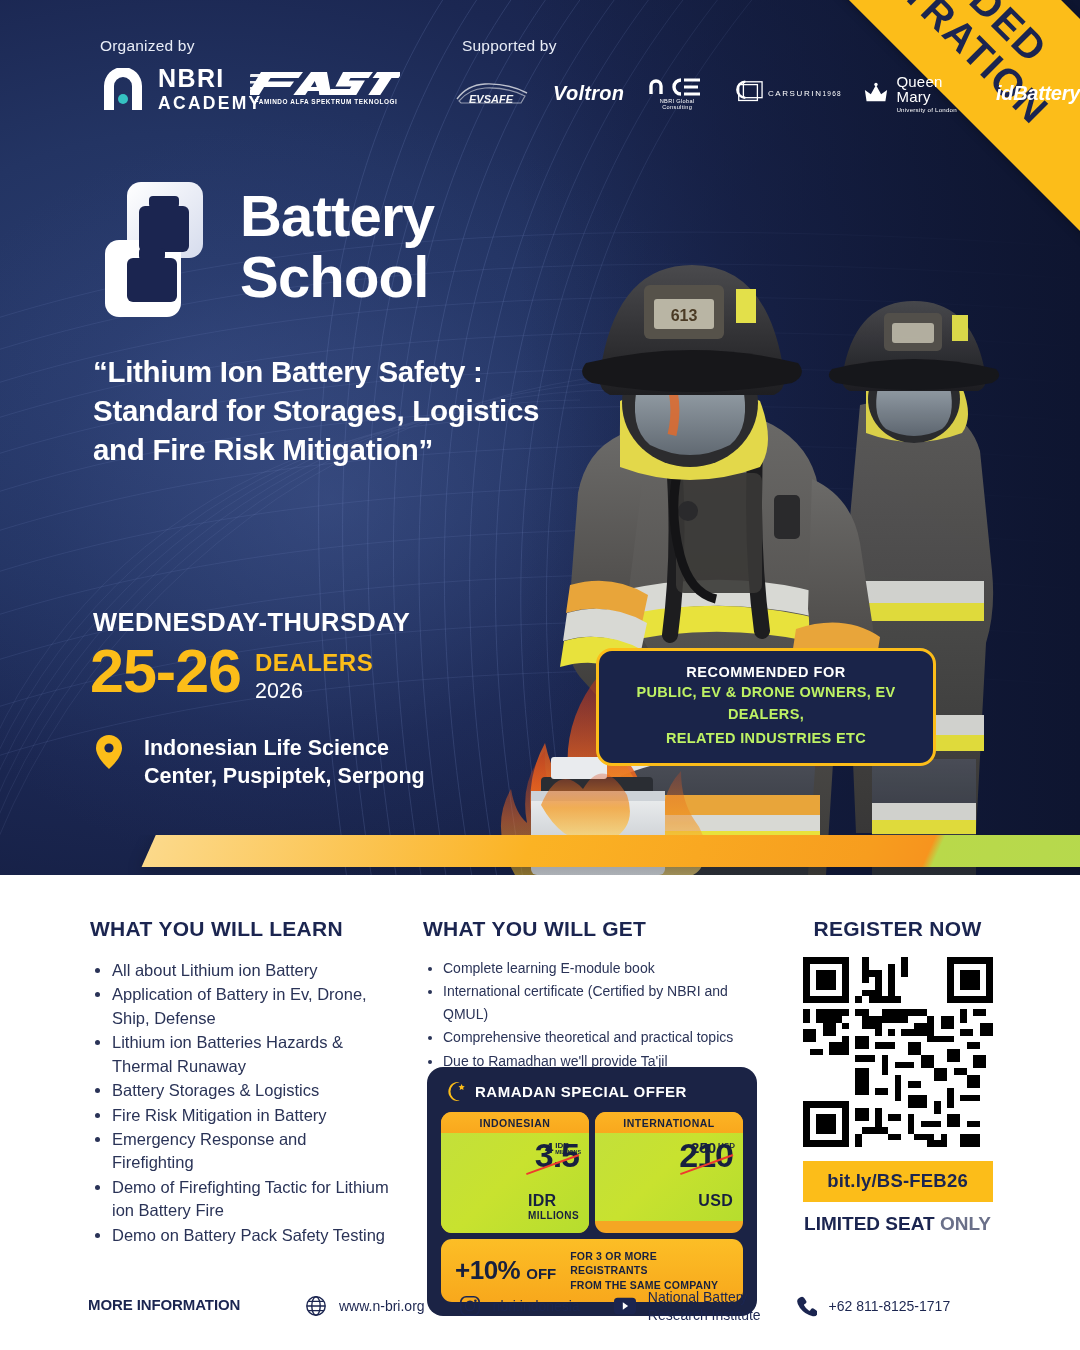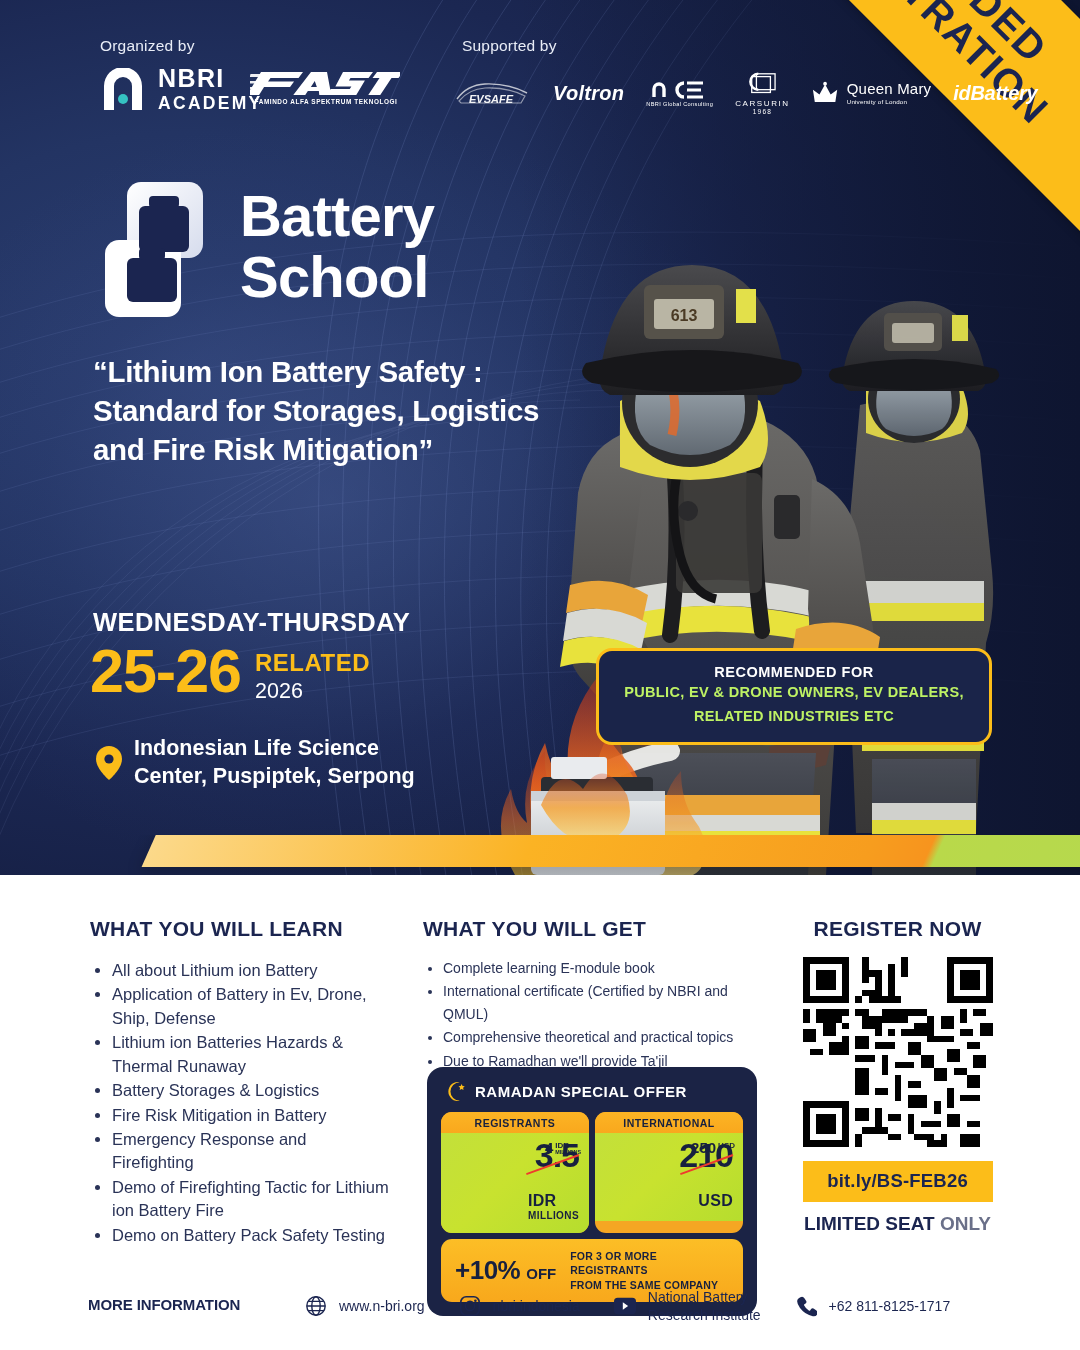--- a/index.html
+++ b/index.html
@@ -96,25 +96,25 @@
   .day-label{
     position:absolute; left:93px; top:608px;
     color:#fff; font-size:25.5px; font-weight:bold; letter-spacing:.4px;
   }
   .date-row{ position:absolute; left:90px; top:643px; display:flex; align-items:flex-start;}
   .date-big{ color:#fcbd19; font-size:61px; font-weight:bold; line-height:.95; letter-spacing:-1px;}
   .date-mo{ margin-left:14px; padding-top:8px; }
   .date-mo .m1{ color:#fcbd19; font-size:24px; font-weight:bold; letter-spacing:.5px; line-height:1;}
   .date-mo .m2{ color:#fff; font-size:21.5px; line-height:1.2; margin-top:4px;}
 
-  .loc{ position:absolute; left:96px; top:735px; display:flex; gap:12px; align-items:center;}
+  .loc{ position:absolute; left:96px; top:735px; display:flex; gap:22px; align-items:flex-start;}
   .loc-txt{ color:#fff; font-size:21.5px; font-weight:600; line-height:1.28;}
 
   .rec-box{
-    position:absolute; left:596px; top:648px; width:396px;
+    position:absolute; left:596px; top:648px; width:340px;
     border:3px solid #fcbd19; border-radius:16px;
     background:#1a2449; padding:13px 16px 14px;
     text-align:center;
   }
   .rec-t{ color:#fff; font-size:14.5px; font-weight:bold; letter-spacing:.55px; }
   .rec-b{ color:#bef264; font-size:14.5px; font-weight:bold; letter-spacing:.35px; line-height:1.5; margin-top:2px;}
 
   
   .ff-wrap{ position:absolute; right:0; bottom:0; width:520px; height:720px; overflow:hidden; }
 
@@ -445,21 +445,21 @@
     </div>
     <div class="sup-item sup-voltron">Voltron</div>
     <div class="sup-item" style="flex-direction:column;">
       <svg viewBox="0 0 58 20" width="58" height="20">
         <path d="M3,18 v-8 a5,5 0 0 1 10,0 v8" stroke="#fff" stroke-width="3.4" fill="none"></path>
         <path d="M33,4 a7,7 0 1 0 0,14" stroke="#fff" stroke-width="3.4" fill="none"></path>
         <path d="M36,4 h16 M36,11 h14 M36,18 h16" stroke="#fff" stroke-width="3.2" fill="none"></path>
       </svg>
       <div class="nsc-s">NBRI Global Consulting</div>
     </div>
-    <div class="sup-item" style="flex-direction:column;">
+    <div class="sup-item" style="flex-direction:row;">
       <svg viewBox="0 0 40 30" width="38" height="28">
         <rect x="14" y="3" width="20" height="17" fill="none" stroke="#fff" stroke-width="1.4"></rect>
         <rect x="9" y="6" width="20" height="17" fill="none" stroke="#fff" stroke-width="1.4"></rect>
         <path d="M16,3 a8,8 0 0 0 0,17" fill="none" stroke="#fff" stroke-width="2.6"></path>
       </svg>
       <div class="sup-carsurin-t">CARSURIN</div>
       <div class="sup-carsurin-y">1968</div>
     </div>
     <div class="sup-item" style="gap:7px;">
       <svg viewBox="0 0 30 26" width="28" height="25">
@@ -494,21 +494,21 @@
     <div>Battery</div>
     <div>School</div>
   </div>
 
   <div class="bs-quote">“Lithium Ion Battery Safety : Standard for Storages, Logistics and Fire Risk Mitigation”</div>
 
   <div class="day-label">WEDNESDAY-THURSDAY</div>
   <div class="date-row">
     <div class="date-big">25-26</div>
     <div class="date-mo">
-      <div class="m1">RELATED</div>
+      <div class="m1">DEALERS</div>
       <div class="m2">2026</div>
     </div>
   </div>
 
   <div class="loc">
     <svg width="26" height="34" viewBox="0 0 26 34">
       <path d="M13,0 a13,13 0 0 1 13,13 c0,10 -13,21 -13,21 S0,23 0,13 A13,13 0 0 1 13,0z" fill="#fcbd19"></path>
       <circle cx="13" cy="13" r="4.6" fill="#1b2550"></circle>
     </svg>
     <div class="loc-txt">
@@ -665,21 +665,21 @@
   <div class="pc-head">
     <svg width="21" height="21" viewBox="0 0 22 22">
       <path d="M15.5,1.2 A10,10 0 1 0 15.5,20.8 A8.1,8.1 0 1 1 15.5,1.2 z" fill="#fcbd19"></path>
       <path d="M17.4,3.2 l1.0,2.1 l2.3,0.3 l-1.7,1.6 l0.4,2.3 l-2.0,-1.1 l-2.0,1.1 l0.4,-2.3 l-1.7,-1.6 l2.3,-0.3z" fill="#fcbd19"></path>
     </svg>
     <div class="pc-head-t">RAMADAN SPECIAL OFFER</div>
   </div>
 
   <div class="pc-row">
     <div class="pc-cell">
-      <div class="pc-cell-h">REGISTRANTS</div>
+      <div class="pc-cell-h">INDONESIAN</div>
       <div class="pc-cell-b">
         <span class="pc-amt">3.5</span>
         <span class="pc-cur">
           <span class="c1" style="display:block">IDR</span>
           <span class="c2" style="display:block">MILLIONS</span>
         </span>
         <span class="pc-old">
           <span class="o1">4</span>
           <span class="o2">
             <span style="display:block">IDR</span>

